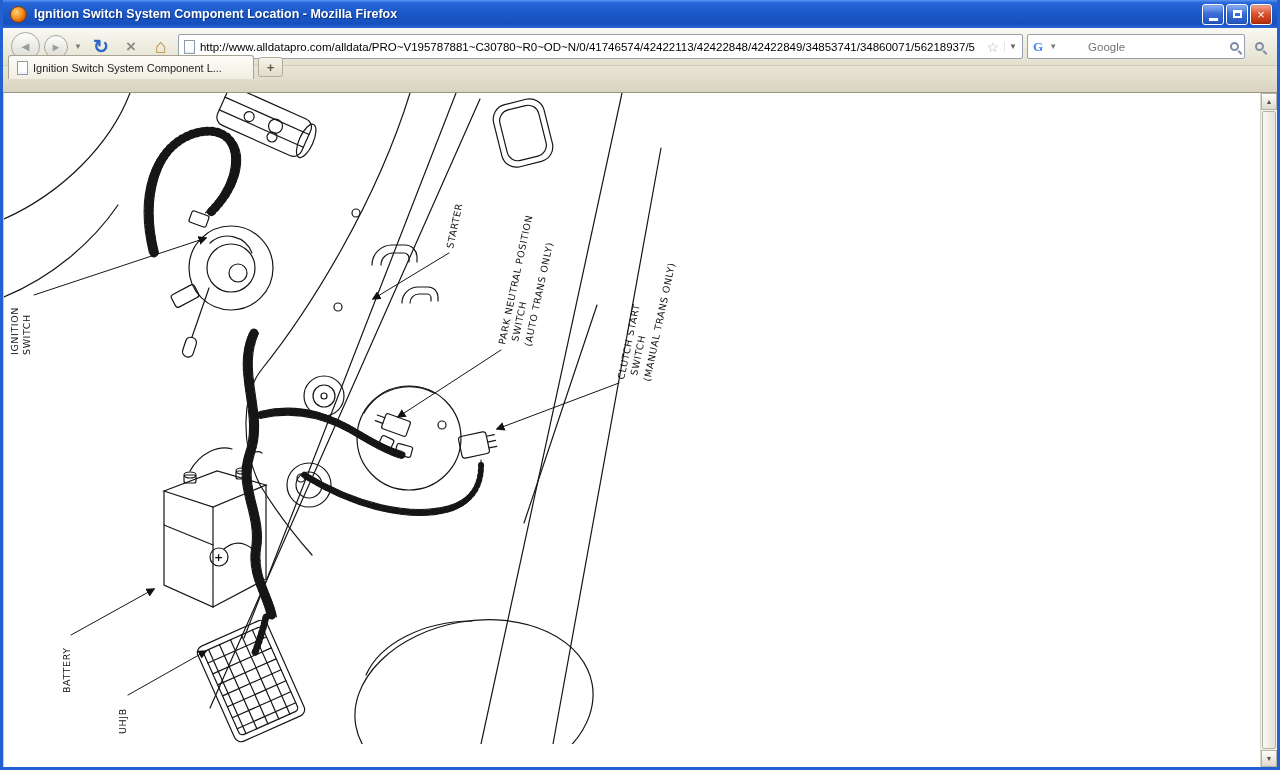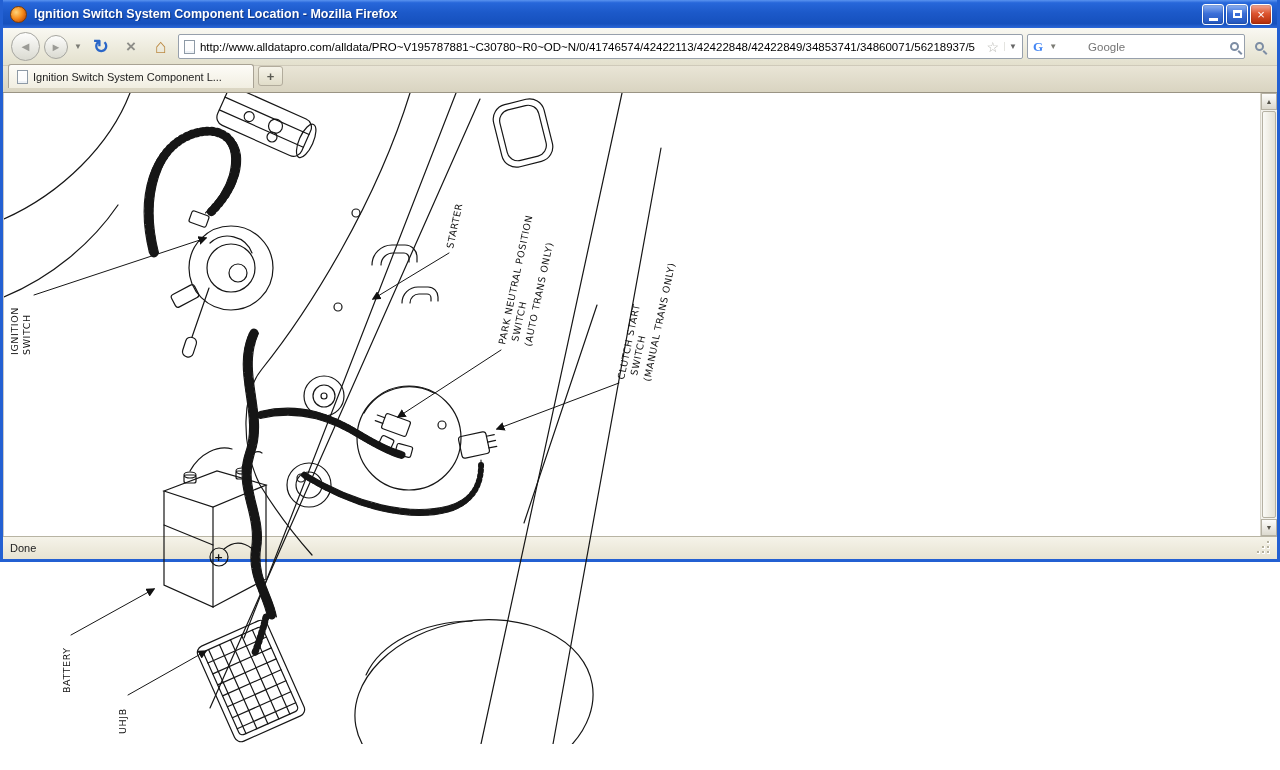--- a/index.html
+++ b/index.html
@@ -1,17 +1,17 @@
 <!DOCTYPE html>
 <html><head>
 <meta charset="utf-8">
 <style>
   * { box-sizing: border-box; margin: 0; padding: 0; }
   html,body { width:1280px; height:770px; overflow:hidden; font-family:"Liberation Sans", sans-serif; }
-  .window { width:1280px; height:562px; display:flex; flex-direction:column;
+  .window { width:1280px; height:770px; display:flex; flex-direction:column;
             border-left:3px solid #2360d2; border-right:3px solid #2360d2; border-bottom:3px solid #2360d2;
             background:#14532d; }
 
   
   .titlebar { height:28px; flex:0 0 28px; display:flex; align-items:center; padding:0 5px 0 7px;
     background:linear-gradient(180deg,#5a93ef 0%, #2767da 10%, #1c59c9 45%, #1650bd 85%, #2d68d9 100%); }
   .ff-icon { width:17px; height:17px; border-radius:50%;
     background:radial-gradient(circle at 35% 35%, #ffd37a 0%, #f78f1e 45%, #c6510a 80%, #8c3405 100%);
     border:1px solid #7a3c05; flex:0 0 17px; }
   .title-text { color:#fff; font-weight:bold; font-size:12.5px; padding-left:7px; flex:1;
@@ -49,21 +49,21 @@
   .searchbox { width:218px; flex:0 0 218px; height:25px; background:#fff; border:1px solid #97a0ac; border-radius:2px;
     display:flex; align-items:center; gap:4px; padding:0 5px; }
   .g-logo { color:#4285f4; font-weight:bold; font-size:13px; font-family:"Liberation Serif", serif; }
   .search-input { flex:1; min-width:0; border:none; outline:none; font-size:11.5px; color:#444;
     font-family:"Liberation Sans", sans-serif; background:transparent;margin-left:25px; }
   .mag { width:9px; height:9px; border:2px solid #7d8da4; border-radius:50%; position:relative; flex:0 0 9px; }
   .mag::after { content:""; position:absolute; width:2px; height:5px; background:#7d8da4;
     transform:rotate(-45deg); left:7px; top:6px; }
 
   
-  .tabstrip { height:27px; flex:0 0 27px; display:flex; align-items:flex-end; padding:3px 5px 4px;
+  .tabstrip { height:27px; flex:0 0 27px; display:flex; align-items:flex-end; padding:3px 5px 13px;
     background:linear-gradient(180deg,#e9e5d6,#d9d4c1); border-bottom:1px solid #9a9484; }
   .tab { width:246px; height:24px; display:flex; align-items:center; gap:5px; padding:0 8px;
     background:linear-gradient(180deg,#fdfcf8,#f1eee1); border:1px solid #a8a294; border-bottom:none;
     border-radius:3px 3px 0 0; font-size:11px; color:#222; }
   .tab-label { flex:1; white-space:nowrap; overflow:hidden; }
   .newtab-btn { width:25px; height:20px; margin-left:4px; margin-bottom:2px; border:1px solid #b2ac9c; border-radius:3px;
     background:linear-gradient(180deg,#f6f4ea,#e1ddc9); display:flex; align-items:center; justify-content:center;
     color:#5a5a52; font-size:13px; font-weight:bold; }
 
   
@@ -324,25 +324,14 @@
       <div class="sb-btn">
           <span>▲</span>
         </div>
       <div class="sb-thumb"></div>
       <div class="sb-btn">
           <span>▼</span>
         </div>
     </div>
   </div>
 
-  <div class="statusbar">
-    <span>Done</span>
-    <div class="grip">
-      <span class="d1"></span>
-        <span class="d2"></span>
-        <span class="d3"></span>
-      <span class="d4"></span>
-        <span class="d5"></span>
-        <span class="d6"></span>
-    </div>
-  </div>
 
 </div>
 
 </body></html>

